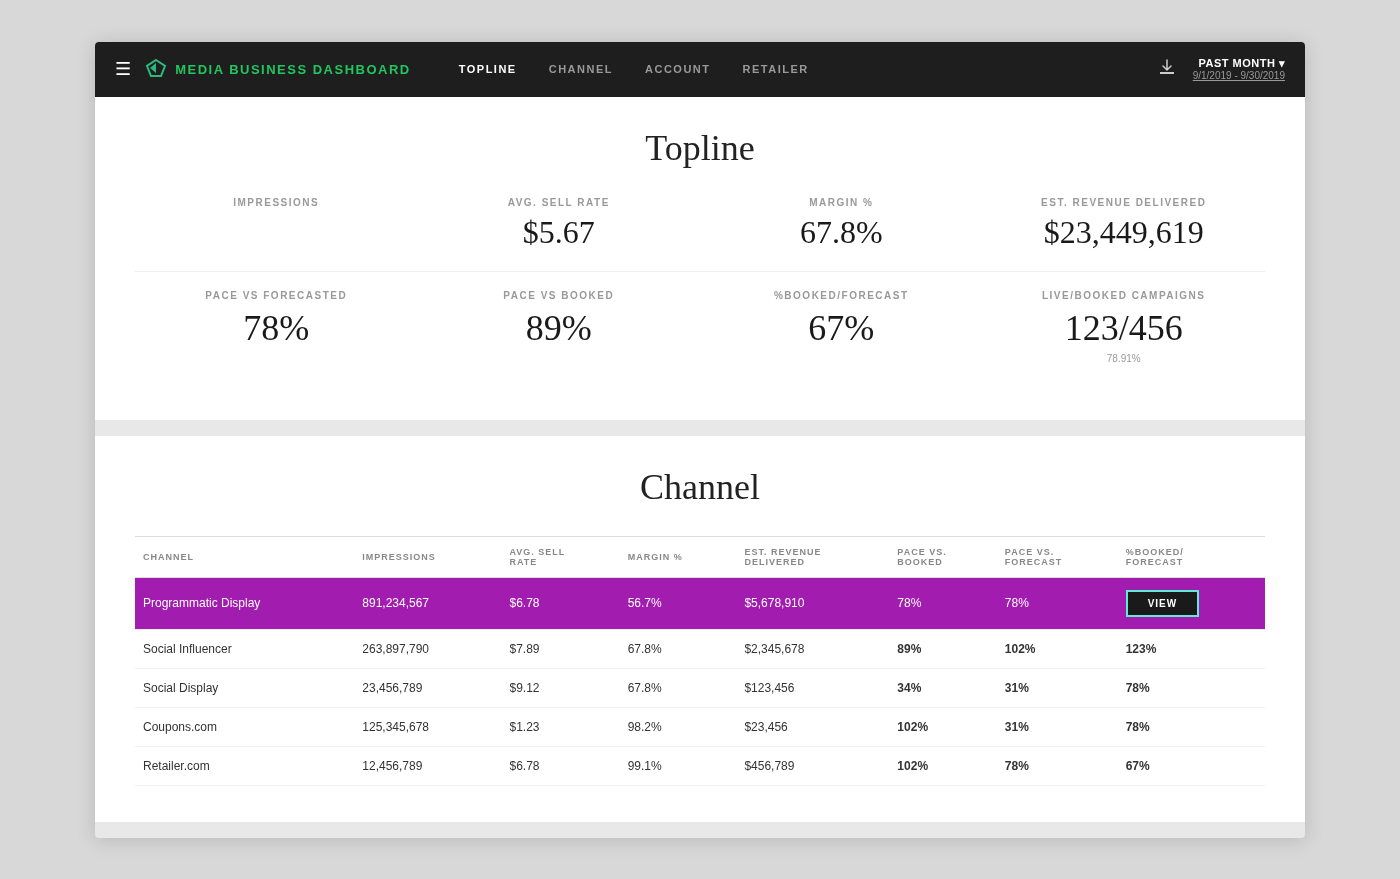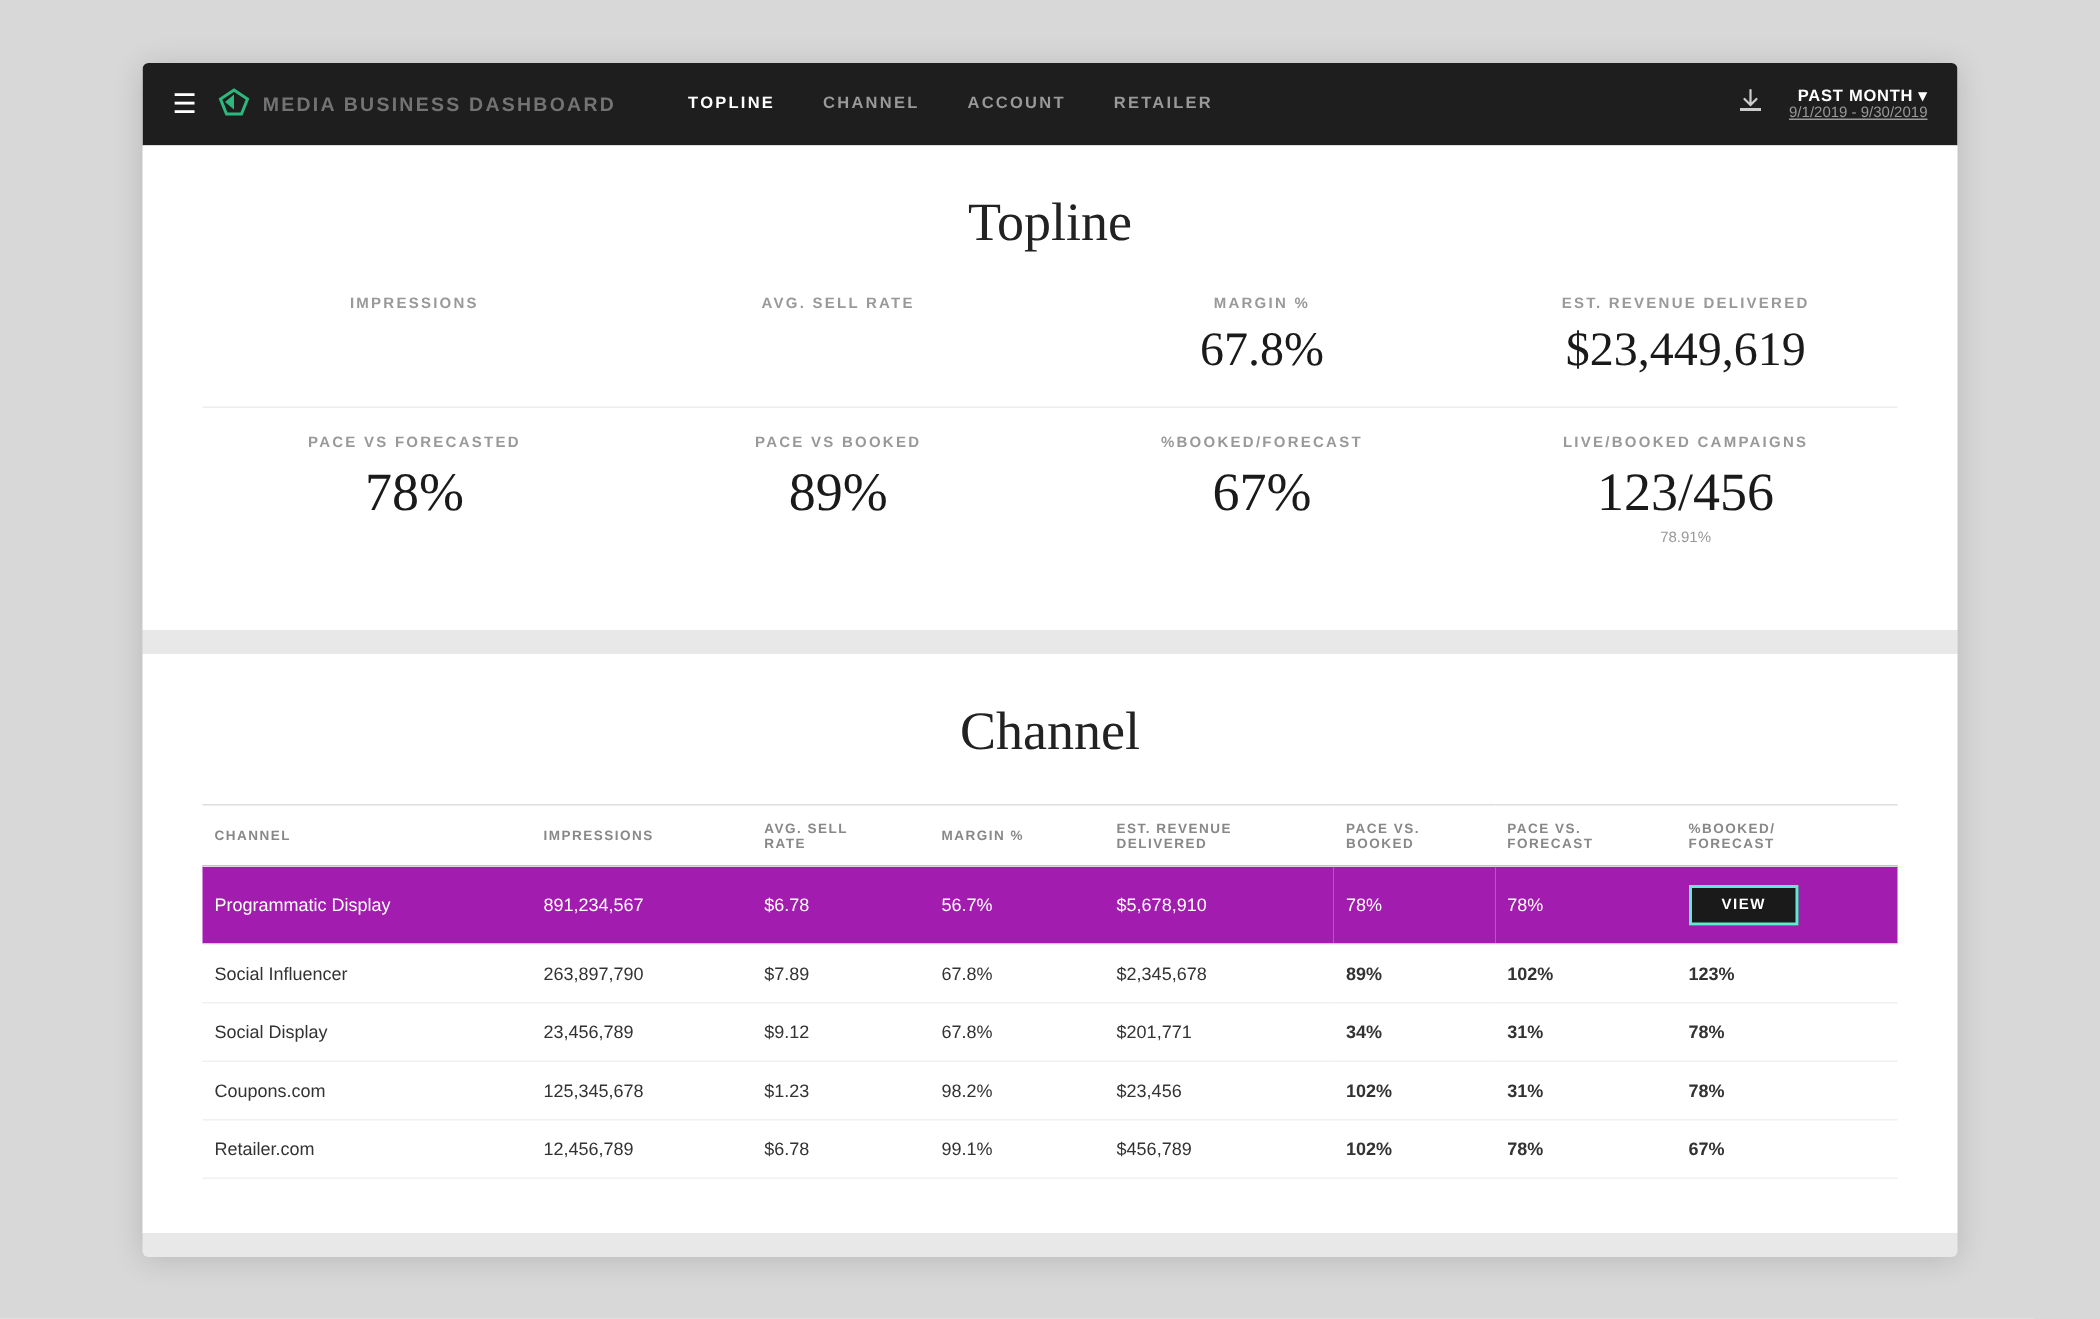--- a/index.html
+++ b/index.html
@@ -41,21 +41,21 @@
     .nav-logo-icon {
       width: 22px;
       height: 22px;
       margin-right: 8px;
     }
     .nav-brand {
       font-family: Arial, sans-serif;
       font-size: 13px;
       font-weight: 700;
       letter-spacing: 1.5px;
-      color: #737373;
+      color: #22c55e;
     }
     .nav-links {
       display: flex;
       gap: 32px;
       margin-left: 20px;
       flex: 1;
     }
     .nav-link {
       font-family: Arial, sans-serif;
       font-size: 11px;
@@ -243,20 +243,21 @@
 
     <div class="topline-section">
       <h1 class="section-title">Topline</h1>
 
       <div class="metrics-row">
         <div class="metric-item">
           <div class="metric-label">IMPRESSIONS</div>
         </div>
         <div class="metric-item">
           <div class="metric-label">AVG. SELL RATE</div>
+          <div class="metric-value">$5.67</div>
         </div>
         <div class="metric-item">
           <div class="metric-label">MARGIN %</div>
           <div class="metric-value">67.8%</div>
         </div>
         <div class="metric-item">
           <div class="metric-label">EST. REVENUE DELIVERED</div>
           <div class="metric-value">$23,449,619</div>
         </div>
       </div>
@@ -320,21 +321,21 @@
       <td>$2,345,678</td>
       <td class="red">89%</td>
       <td class="green">102%</td>
       <td class="green">123%</td>
     </tr>
             <tr>
       <td class="channel-name">Social Display</td>
       <td>23,456,789</td>
       <td>$9.12</td>
       <td>67.8%</td>
-      <td>$201,771</td>
+      <td>$123,456</td>
       <td class="red">34%</td>
       <td class="red">31%</td>
       <td class="red">78%</td>
     </tr>
             <tr>
       <td class="channel-name">Coupons.com</td>
       <td>125,345,678</td>
       <td>$1.23</td>
       <td>98.2%</td>
       <td>$23,456</td>

